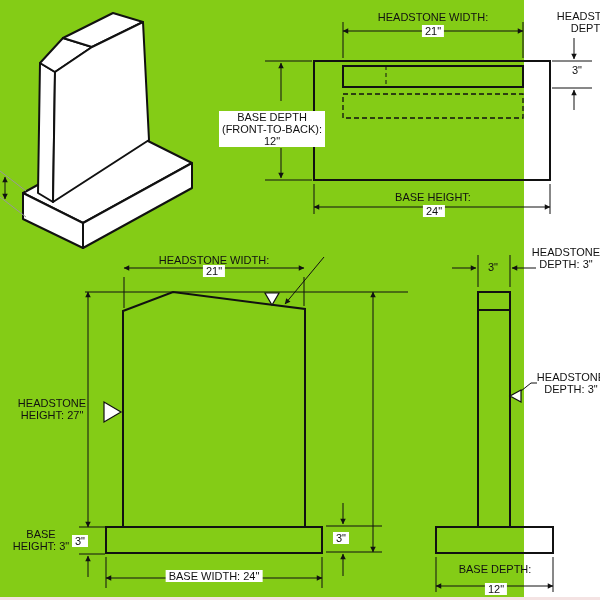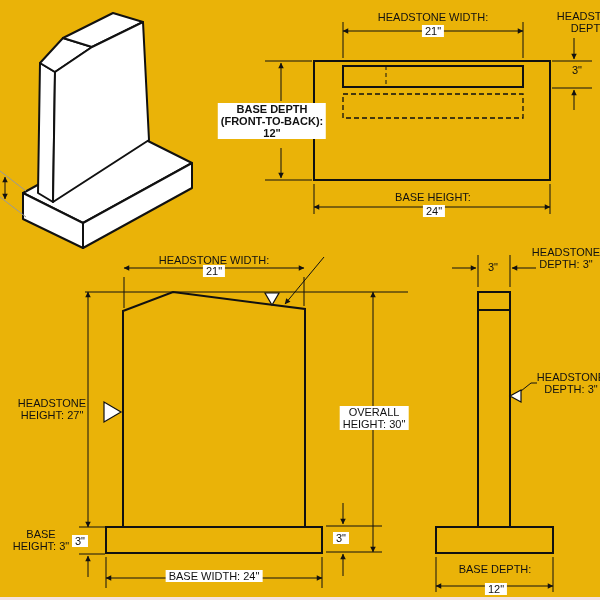--- a/index.html
+++ b/index.html
@@ -1,16 +1,16 @@
 <!DOCTYPE html>
 <html><head>
 <meta charset="utf-8">
 <style>
   html,body{margin:0;padding:0;background:#fff;width:600px;height:600px;overflow:hidden;}
-  #stage{position:relative;width:600px;height:600px;background:#eab308;
+  #stage{position:relative;width:524px;height:600px;background:#84cc16;
          font-family:"Liberation Sans",sans-serif;color:#111;}
   #lineart{position:absolute;left:0;top:0;z-index:1;}
   .lbl{position:absolute;z-index:2;font-size:11px;line-height:12px;white-space:nowrap;
        text-align:center;color:#111;}
   .c{transform:translateX(-50%);}
   .bg{background:#fff;padding:0 3px;}
   .strip{position:absolute;left:0;top:597px;width:600px;height:3px;background:#f4e3e3;z-index:3;}
 </style>
 </head>
 <body>
@@ -136,37 +136,33 @@
   </g>
 </svg>
 
   <div class="lbl c" style="left:433px;top:11px;">HEADSTONE WIDTH:</div>
   <div class="lbl c bg" style="left:433px;top:25px;">21"</div>
   <div class="lbl" style="left:556px;top:10px;width:70px;">
     <div>HEADSTONE</div>
     <div>DEPTH:</div>
   </div>
   <div class="lbl c" style="left:577px;top:64px;">3"</div>
-  <div class="lbl c bg" style="left:272px;top:103px;font-weight:bold;">
+  <div class="lbl c bg" style="left:272px;top:111px;">
     <div>BASE DEPTH</div>
     <div>(FRONT-TO-BACK):</div>
     <div>12"</div>
   </div>
   <div class="lbl c" style="left:433px;top:191px;">BASE HEIGHT:</div>
   <div class="lbl c bg" style="left:434px;top:205px;">24"</div>
 
   <div class="lbl c" style="left:214px;top:254px;">HEADSTONE WIDTH:</div>
   <div class="lbl c bg" style="left:214px;top:265px;">21"</div>
   <div class="lbl c" style="left:52px;top:397px;">
     <div>HEADSTONE</div>
     <div>HEIGHT: 27"</div>
-  </div>
-  <div class="lbl c bg" style="left:374px;top:406px;">
-    <div>OVERALL</div>
-    <div>HEIGHT: 30"</div>
   </div>
   <div class="lbl c" style="left:41px;top:528px;text-align:center;">
     <div>BASE</div>
     <div>HEIGHT: 3"</div>
   </div>
   <div class="lbl c bg" style="left:80px;top:535px;">3"</div>
   <div class="lbl c bg" style="left:341px;top:532px;">3"</div>
   <div class="lbl c bg" style="left:214px;top:570px;">BASE WIDTH: 24"</div>
 
   <div class="lbl c" style="left:493px;top:261px;">3"</div>

